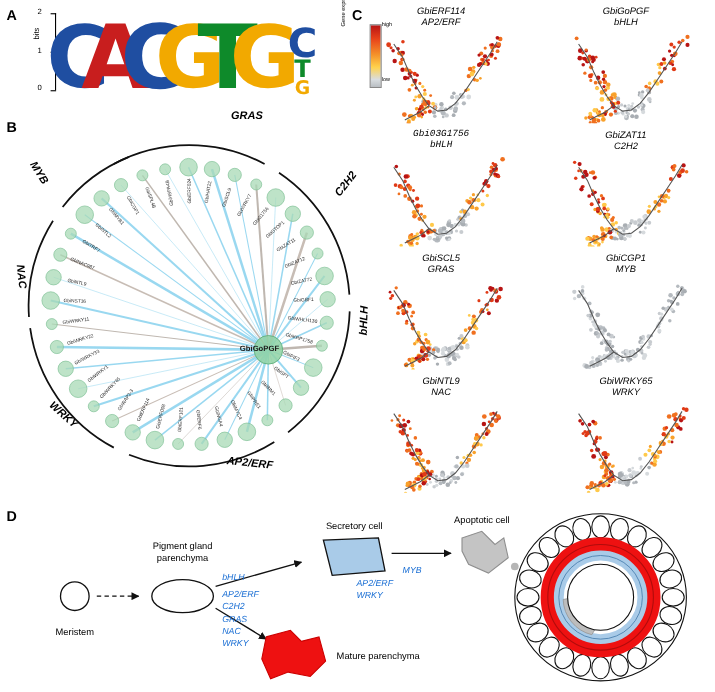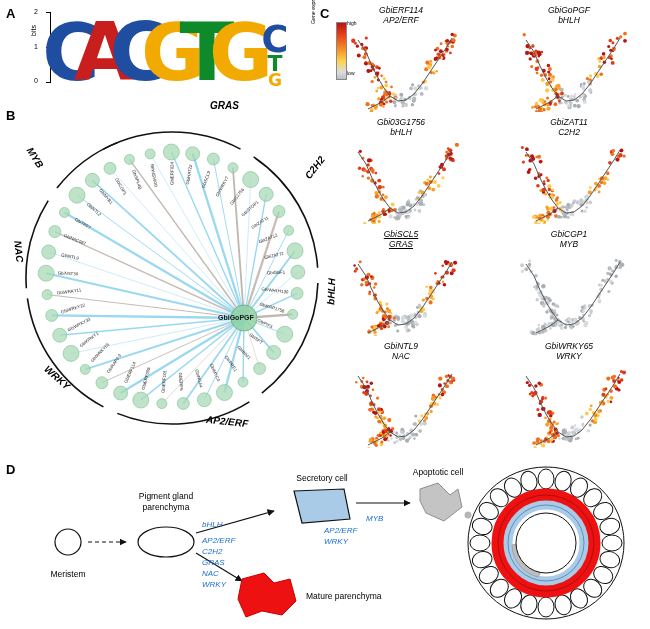--- a/index.html
+++ b/index.html
@@ -581,21 +581,21 @@
             <circle cx="53.9" cy="78.8" r="1.68" fill="#f8a12b"></circle>
             <circle cx="63.2" cy="68.9" r="1.47" fill="#b81414"></circle>
             <circle cx="51.0" cy="75.4" r="1.20" fill="#f0701f"></circle>
             <circle cx="50.1" cy="83.7" r="1.67" fill="#f0701f"></circle>
             <circle cx="63.8" cy="71.0" r="1.77" fill="#b81414"></circle>
             <circle cx="68.0" cy="67.4" r="1.85" fill="#e03a16"></circle>
             <path d="M 32 14 L 40 26 L 46 40 L 52 52 L 58 62 L 64 70 L 72 75 L 80 74 L 88 68 L 96 58 L 104 46 L 112 34 L 120 22 L 126 12" fill="none" stroke="#555" stroke-width="1"></path>
             <path d="M 64 70 L 56 76 L 48 80 L 42 83" fill="none" stroke="#555" stroke-width="1"></path>
           </svg></div>
       </div>
-      <div class="traj-cell" style="left: 8px; top: 116px;">
+      <div class="traj-cell" style="left: 8px; top: 116px; font-family: Liberation Mono, monospace;">
         <div class="traj-title">
           <div>Gbi03G1756</div>
           <div>bHLH</div>
         </div>
         <div class="traj-plot"><svg width="150" height="86">
             <circle cx="44.6" cy="22.3" r="1.91" fill="#e03a16"></circle>
             <circle cx="108.4" cy="39.0" r="1.20" fill="#ffc94a"></circle>
             <circle cx="92.0" cy="59.4" r="1.70" fill="#c8ccd0"></circle>
             <circle cx="124.2" cy="12.3" r="2.04" fill="#e03a16"></circle>
             <circle cx="104.4" cy="39.0" r="1.48" fill="#f8a12b"></circle>
@@ -897,21 +897,21 @@
             <circle cx="48.6" cy="79.3" r="1.25" fill="#ffc94a"></circle>
             <circle cx="42.1" cy="85.1" r="1.87" fill="#ffc94a"></circle>
             <circle cx="53.6" cy="78.2" r="1.37" fill="#f0701f"></circle>
             <circle cx="41.9" cy="83.5" r="1.29" fill="#ffc94a"></circle>
             <circle cx="60.5" cy="73.1" r="2.11" fill="#b81414"></circle>
             <circle cx="54.0" cy="79.3" r="1.82" fill="#f0701f"></circle>
             <path d="M 32 14 L 40 26 L 46 40 L 52 52 L 58 62 L 64 70 L 72 75 L 80 74 L 88 68 L 96 58 L 104 46 L 112 34 L 120 22 L 126 12" fill="none" stroke="#555" stroke-width="1"></path>
             <path d="M 64 70 L 56 76 L 48 80 L 42 83" fill="none" stroke="#555" stroke-width="1"></path>
           </svg></div>
       </div>
-      <div class="traj-cell" style="left: 8px; top: 228px; text-decoration: underline;">
+      <div class="traj-cell" style="left: 8px; top: 228px;">
         <div class="traj-title">
           <div>GbiSCL5</div>
           <div>GRAS</div>
         </div>
         <div class="traj-plot"><svg width="150" height="86">
             <circle cx="58.3" cy="66.1" r="1.77" fill="#f0701f"></circle>
             <circle cx="42.5" cy="24.7" r="2.07" fill="#f0701f"></circle>
             <circle cx="59.3" cy="62.1" r="1.50" fill="#f0701f"></circle>
             <circle cx="71.7" cy="81.0" r="1.54" fill="#a9aeb3"></circle>
             <circle cx="64.2" cy="72.9" r="1.57" fill="#a9aeb3"></circle>

